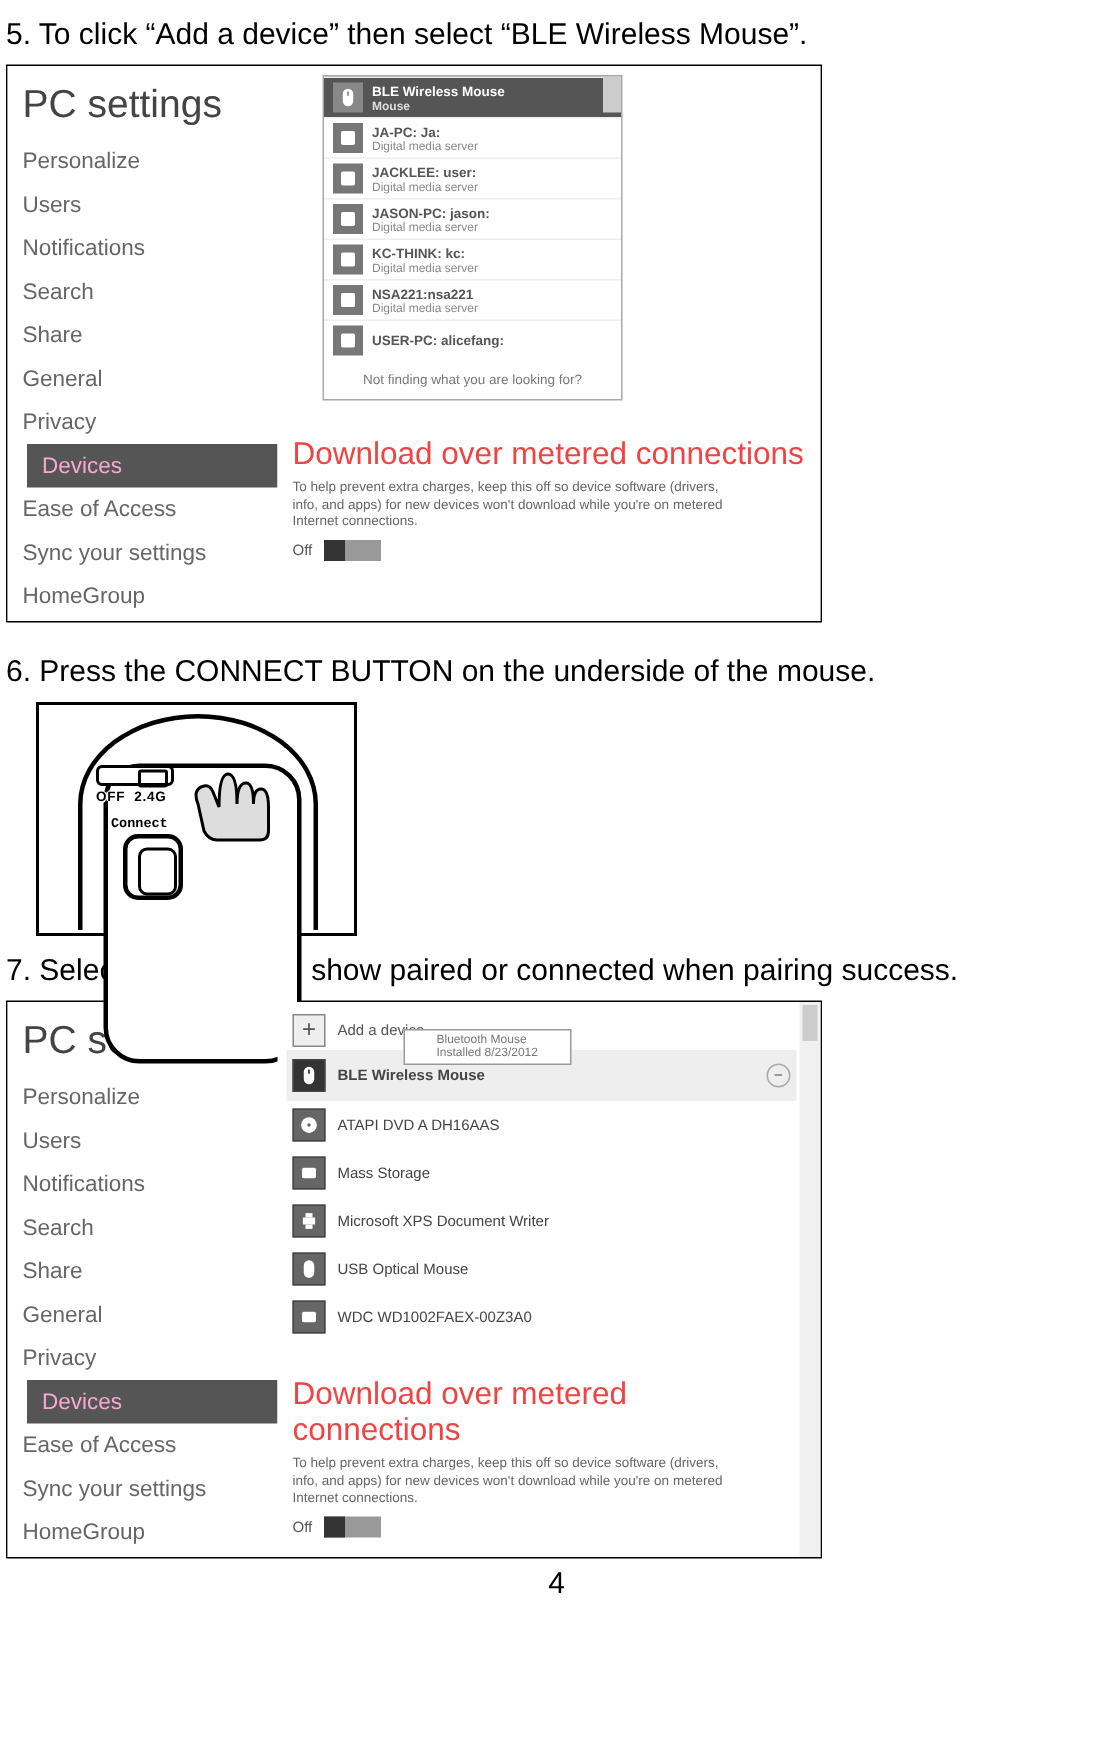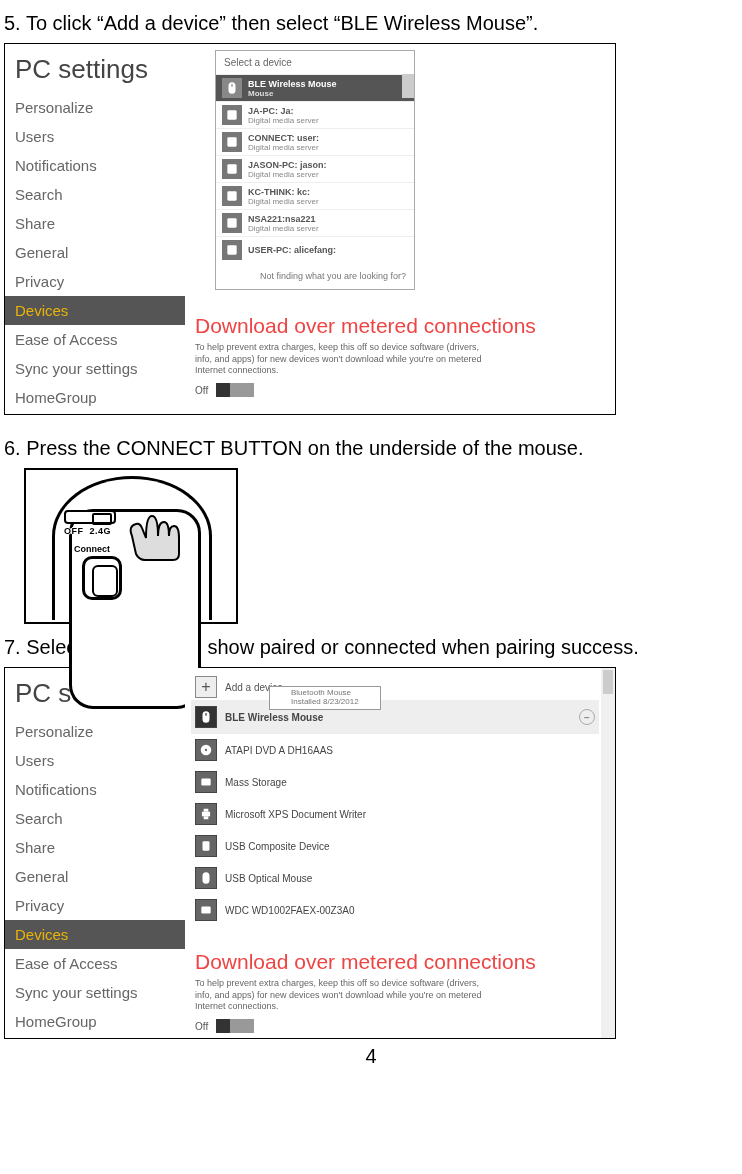--- a/index.html
+++ b/index.html
@@ -8,21 +8,21 @@
     background: #fff;
     color: #000;
     width: 742px;
     padding: 8px 4px 10px 4px;
   }
   .step { font-size: 20px; margin: 4px 0 8px 0; }
   .pagenum { text-align: center; font-size: 20px; margin-top: 6px; }
 
   
   .pcpanel {
-    width: 612px;
+    width: 544px;
     height: 372px;
     border: 1px solid #000;
     display: flex;
     overflow: hidden;
     background: #fff;
   }
   .sidebar {
     width: 180px;
     background: #fff;
     display: flex;
@@ -38,21 +38,22 @@
     padding: 4px 10px 8px 10px;
   }
   .side-item {
     font-size: 15px;
     font-weight: 300;
     color: #666;
     padding: 6px 10px;
   }
   .side-item.active {
     background: #555;
-    color: #eab308;
+    color: #f9a8d4;
+    margin-left: 13px;
   }
   .content {
     flex: 1;
     background: #fff;
     padding: 6px 10px;
     font-family: "Segoe UI", Arial, sans-serif;
     color: #555;
     position: relative;
   }
   .section-heading {
@@ -102,21 +103,21 @@
     width: 20px; height: 20px; background: #777; display:flex; align-items:center; justify-content:center; color:#fff; font-size:10px;
   }
   .popup-item.selected .picon { background:#888; }
   .popup-item .ptext .line1 { font-size: 9px; font-weight: 600; }
   .popup-item .ptext .line2 { font-size: 8px; color:#888; }
   .popup-item.selected .ptext .line2 { color:#ddd;font-weight:bold; }
   .popup-scroll {
     position:absolute; right:0; top:0; width:12px; height:24px; background:#ccc;
   }
   .popup-foot {
-    padding: 8px; text-align:right; font-size:9px; color:#777;
+    padding: 8px; text-align:center; font-size:9px; color:#777;
   }
 
   
   .mousebox {
     width: 214px;
     height: 156px;
     border: 2px solid #000;
     margin: 8px 0 12px 20px;
     position: relative;
   }
@@ -162,20 +163,21 @@
     background:#fff;
   }
   .connect-btn::before {
     content:""; position:absolute; left:7px; top:6px; width:22px; height:28px;
     border:2px solid #000; border-radius:6px;
   }
   .connect-lbl {
     position:absolute; left: 48px; top: 74px; font-size:9px; font-weight:bold;
     color:#000;
     text-shadow: 1px 0 #fff, -1px 0 #fff, 0 1px #fff, 0 -1px #fff;
+    font-family: Liberation Mono, monospace;
   }
   .hand {
     position:absolute; left: 96px; top: 36px; width:70px; height:56px;
   }
   .hand svg { width:100%; height:100%; }
 
   
   .add-device-row {
     display:flex; align-items:center; gap:8px; padding: 2px 0;
     font-size: 10px;
@@ -231,21 +233,20 @@
     <div class="side-item">Privacy</div>
     <div class="side-item active">Devices</div>
     <div class="side-item">Ease of Access</div>
     <div class="side-item">Sync your settings</div>
     <div class="side-item">HomeGroup</div>
     <div class="side-item">Windows Update</div>
   </div>
   <div class="content">
 
     <div class="popup">
-      <div class="popup-title">Select a device</div>
       <div class="popup-list">
         <div class="popup-scroll"></div>
         <div class="popup-item selected">
           <div class="picon">
               <svg viewBox="0 0 24 24">
                 <path d="M12 2a6 6 0 0 0-6 6v8a6 6 0 0 0 12 0V8a6 6 0 0 0-6-6zm-1 3h2v5h-2z"></path>
               </svg>
             </div>
           <div class="ptext">
             <div class="line1">BLE Wireless Mouse</div>
@@ -263,21 +264,21 @@
             <div class="line2">Digital media server</div>
           </div>
         </div>
         <div class="popup-item">
           <div class="picon">
               <svg viewBox="0 0 24 24">
                 <rect x="4" y="4" width="16" height="16" rx="2"></rect>
               </svg>
             </div>
           <div class="ptext">
-            <div class="line1">CONNECT: user:</div>
+            <div class="line1">JACKLEE: user:</div>
             <div class="line2">Digital media server</div>
           </div>
         </div>
         <div class="popup-item">
           <div class="picon">
               <svg viewBox="0 0 24 24">
                 <rect x="4" y="4" width="16" height="16" rx="2"></rect>
               </svg>
             </div>
           <div class="ptext">
@@ -417,28 +418,20 @@
             <rect x="5" y="8" width="14" height="8"></rect>
             <rect x="8" y="3" width="8" height="5"></rect>
             <rect x="8" y="16" width="8" height="5"></rect>
           </svg>
         </div>
       <span>Microsoft XPS Document Writer</span>
     </div>
     <div class="dev-row">
       <div class="picon">
           <svg viewBox="0 0 24 24">
-            <rect x="6" y="4" width="12" height="16" rx="2"></rect>
-          </svg>
-        </div>
-      <span>USB Composite Device</span>
-    </div>
-    <div class="dev-row">
-      <div class="picon">
-          <svg viewBox="0 0 24 24">
             <path d="M12 2a6 6 0 0 0-6 6v8a6 6 0 0 0 12 0V8a6 6 0 0 0-6-6z"></path>
           </svg>
         </div>
       <span>USB Optical Mouse</span>
     </div>
     <div class="dev-row">
       <div class="picon">
           <svg viewBox="0 0 24 24">
             <rect x="4" y="6" width="16" height="12" rx="2"></rect>
           </svg>

